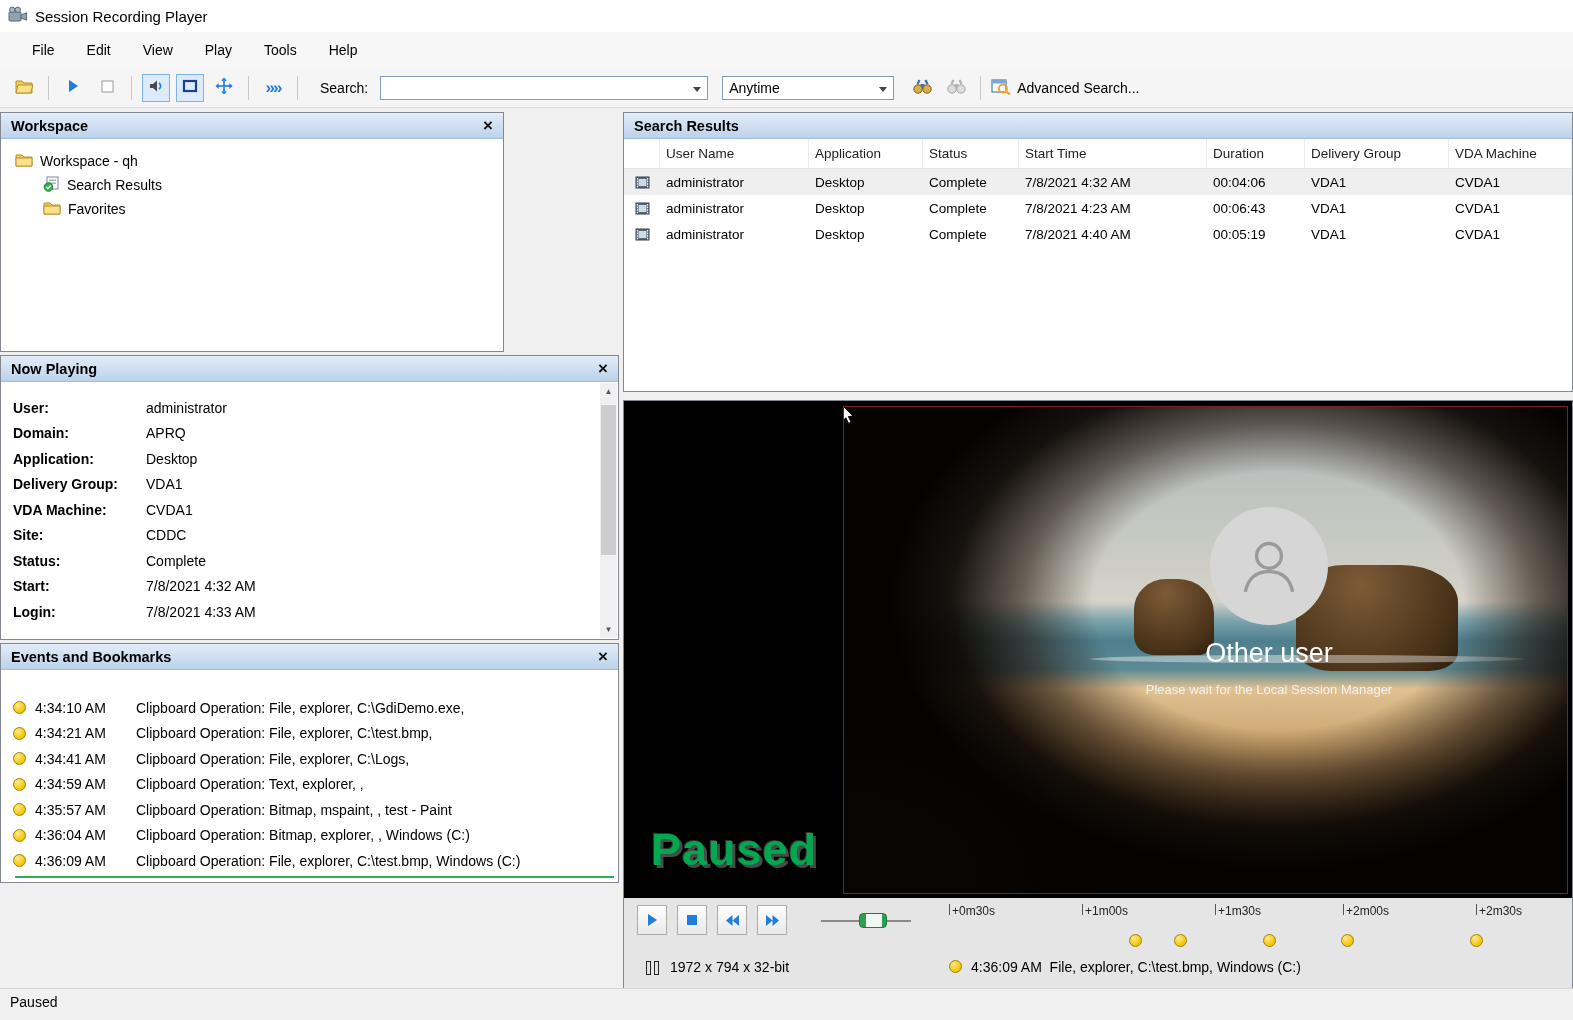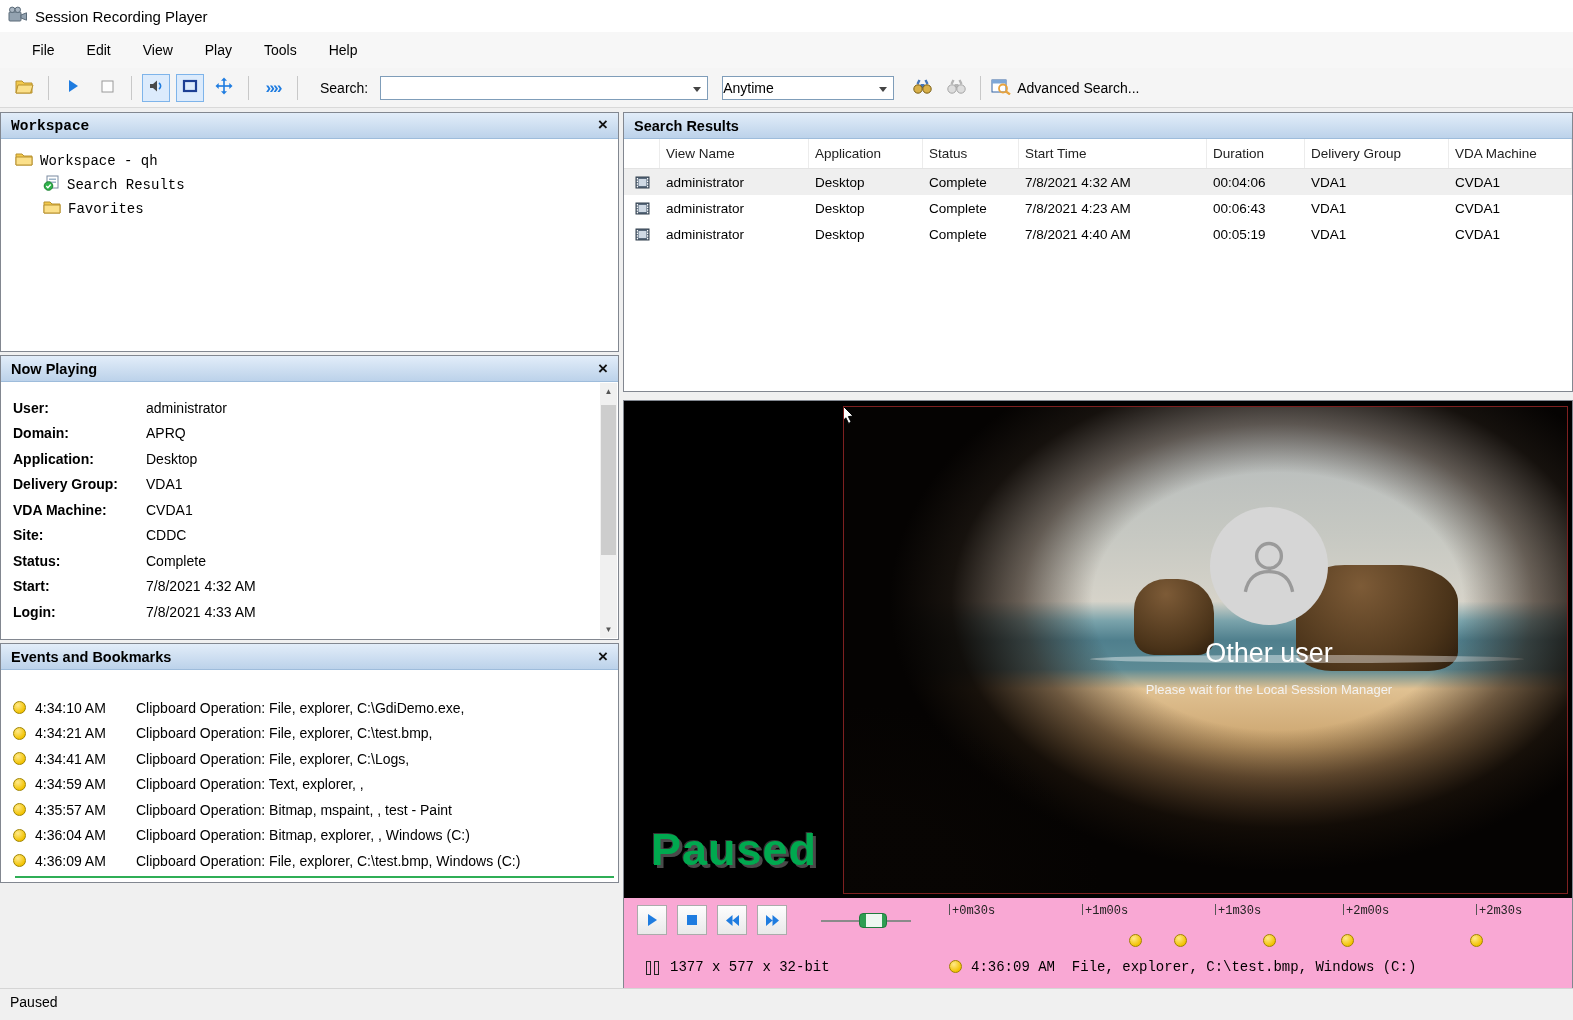--- a/index.html
+++ b/index.html
@@ -14,21 +14,21 @@
     display:flex; align-items:center; padding-left:16px; font-size:14px; }
   .menu-item { padding:4px 16px; cursor:default; }
   .toolbar { position:absolute; top:68px; left:0; right:0; height:40px; background:#f5f5f5;
     border-bottom:1px solid #d9d9d9; display:flex; align-items:center; padding-left:10px; gap:6px; }
   .tbtn { width:28px; height:28px; border:1px solid transparent; background:transparent;
     display:flex; align-items:center; justify-content:center; cursor:default; }
   .tbtn.active { border:1px solid #7eb4ea; background:#dcebfc; }
   .tsep { width:1px; height:24px; background:#c8c8c8; margin:0 4px; }
   .tlabel { font-size:14px; padding:0 6px 0 12px; }
   .combo { height:24px; background:#fff; border:1px solid #7f9db9; position:relative;
-    display:flex; align-items:center; font-size:14px; }
+    display:flex; align-items:center; padding-left:6px; font-size:14px; }
   .combo-arrow { position:absolute; right:6px; top:10px; width:0; height:0;
     border-left:4px solid transparent; border-right:4px solid transparent; border-top:5px solid #444; }
   .chevrons { color:#1f7ce0; font-size:17px; font-weight:bold; letter-spacing:-2px; }
   .adv-btn { display:flex; align-items:center; gap:6px; border:none; background:transparent;
     font-size:14px; font-family:inherit; cursor:default; }
 
   
   .panel { position:absolute; background:#fff; border:1px solid #828790; }
   .panel-header { height:26px; background:linear-gradient(#e2edf9,#bcd2ea);
     border-bottom:1px solid #9ebcdb; display:flex; align-items:center; justify-content:space-between;
@@ -85,21 +85,21 @@
   .login-block { position:absolute; left:425px; top:100px; transform:translateX(-50%);
     text-align:center; color:#fff; width:420px; }
   .avatar { width:118px; height:118px; border-radius:50%; background:#d6d6d6;
     margin:0 auto; display:flex; align-items:center; justify-content:center; }
   .other-user { font-size:27px; font-weight:300; margin-top:13px; color:#fff; }
   .wait-text { font-size:13px; margin-top:13px; color:#f2f2f2; }
   .cursor { position:absolute; left:-3px; top:-2px; }
   .paused-overlay { position:absolute; left:27px; bottom:22px; font-size:45px; font-weight:bold;
     color:#00a94f; letter-spacing:1px; text-shadow:3px 3px 0 #4a4a4a, -1px -1px 0 #333; }
 
-  .controls { position:absolute; left:0; right:0; top:497px; bottom:0; background:#f9a8d4;font-family:Liberation Mono, monospace; }
+  .controls { position:absolute; left:0; right:0; top:497px; bottom:0; background:#e5e5e5; }
   .pbtn { position:absolute; top:7px; width:30px; height:30px; border:1px solid #ababab;
     background:linear-gradient(#fefefe,#e9e9e9); display:flex; align-items:center; justify-content:center; }
   .speed-slider { position:absolute; left:197px; top:14px; width:90px; height:18px; }
   .slider-track { position:absolute; left:0; right:0; top:8px; height:2px; background:#8a8a8a; }
   .slider-handle { position:absolute; left:38px; top:1px; width:28px; height:15px;
     border:1px solid #1f7a3c; border-radius:4px;
     background:linear-gradient(90deg,#2e9e52 0 6px,#eef7f0 6px 22px,#2e9e52 22px); }
   .tick { position:absolute; top:6px; display:flex; align-items:flex-start; gap:2px; font-size:12px; color:#222; }
   .tick-mark { width:1px; height:11px; background:#555; }
   .tl-dot { position:absolute; top:36px; }
@@ -214,21 +214,21 @@
       <span><svg width="20" height="17">
             <rect x="1" y="2" width="14" height="12" fill="#fff" stroke="#3465a4"></rect>
             <rect x="1" y="2" width="14" height="3.5" fill="#7da7d8"></rect>
             <circle cx="12" cy="10.5" r="4" fill="none" stroke="#e8a33d" stroke-width="1.8"></circle>
             <path d="M15 13.5l4 3" stroke="#e8a33d" stroke-width="2.2"></path>
           </svg></span>
       <span>Advanced Search...</span>
     </button>
   </div>
 
-  <div class="panel" id="workspace-panel" style="left:0; top:112px; width:619px; height:240px;font-family:Liberation Mono, monospace;">
+  <div class="panel" id="workspace-panel" style="left:0; top:112px; width:504px; height:240px;">
     <div class="panel-header">
       <span>Workspace</span>
       <span class="close-x">×</span>
     </div>
     <div class="tree">
       <div class="tree-row">
         <span><svg width="18" height="14">
               <path d="M1 2h6l2 2h8v9H1z" fill="#f2c94c" stroke="#b8912f"></path>
               <path d="M1 5h16v8H1z" fill="#fbe08a" stroke="#b8912f"></path>
             </svg></span>
@@ -255,21 +255,21 @@
       </div>
     </div>
   </div>
 
   <div class="panel" id="results-panel" style="left:623px; top:112px; width:950px; height:280px;">
     <div class="panel-header">
       <span>Search Results</span>
     </div>
     <div class="rt-row rt-header">
       <div></div>
-      <div>View Name</div>
+      <div>User Name</div>
       <div>Application</div>
       <div>Status</div>
       <div>Start Time</div>
       <div>Duration</div>
       <div>Delivery Group</div>
       <div>VDA Machine</div>
     </div>
     <div class="rt-row sel">
       <div class="icon-cell">
           <svg width="15" height="15">
@@ -520,21 +520,21 @@
       <span class="dot tl-dot" style="left:550px"></span>
       <span class="dot tl-dot" style="left:639px"></span>
       <span class="dot tl-dot" style="left:717px"></span>
       <span class="dot tl-dot" style="left:846px"></span>
 
       <div class="info-row">
         <span class="pause-bars">
             <span></span>
             <span></span>
           </span>
-        <span class="res-text">1377 x 577 x 32-bit</span>
+        <span class="res-text">1972 x 794 x 32-bit</span>
         <span class="dot cur-ev-dot" style="position:absolute"></span>
         <span class="cur-ev-text"><span>4:36:09 AM</span>&nbsp;&nbsp;<span>File, explorer, C:\test.bmp, Windows (C:)</span></span>
       </div>
     </div>
   </div>
 
   <div class="statusbar">
     <span>Paused</span>
   </div>
 

